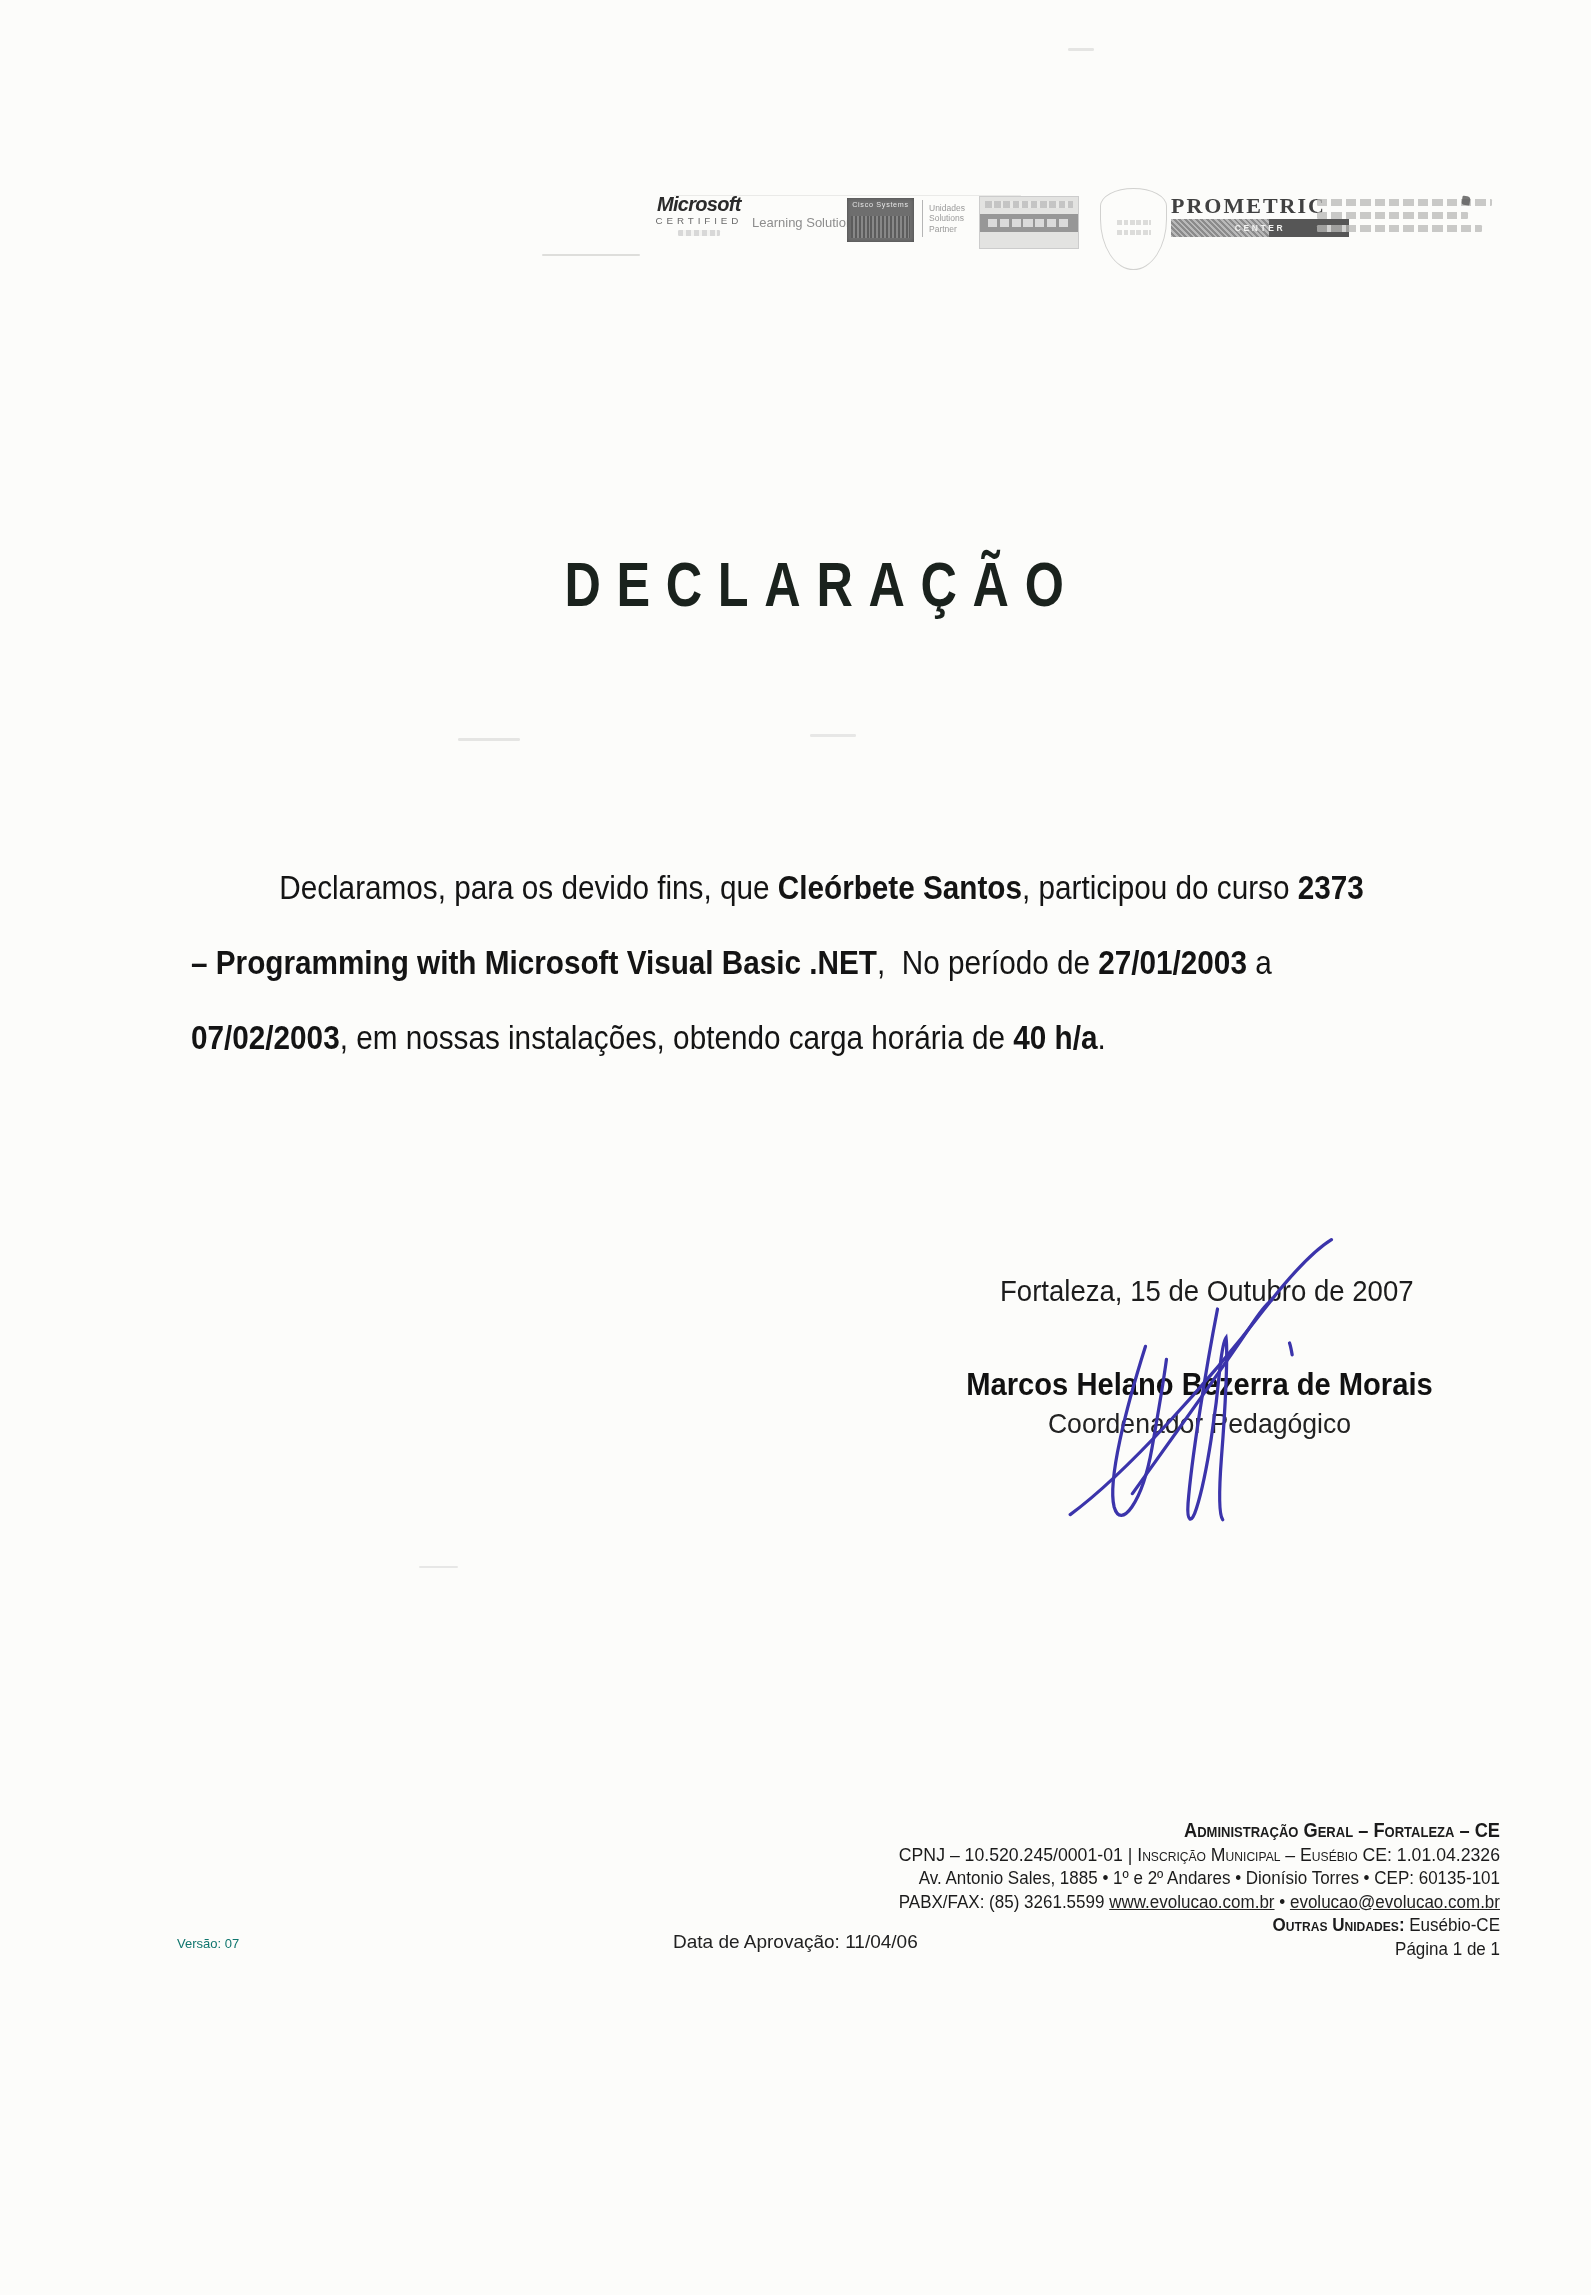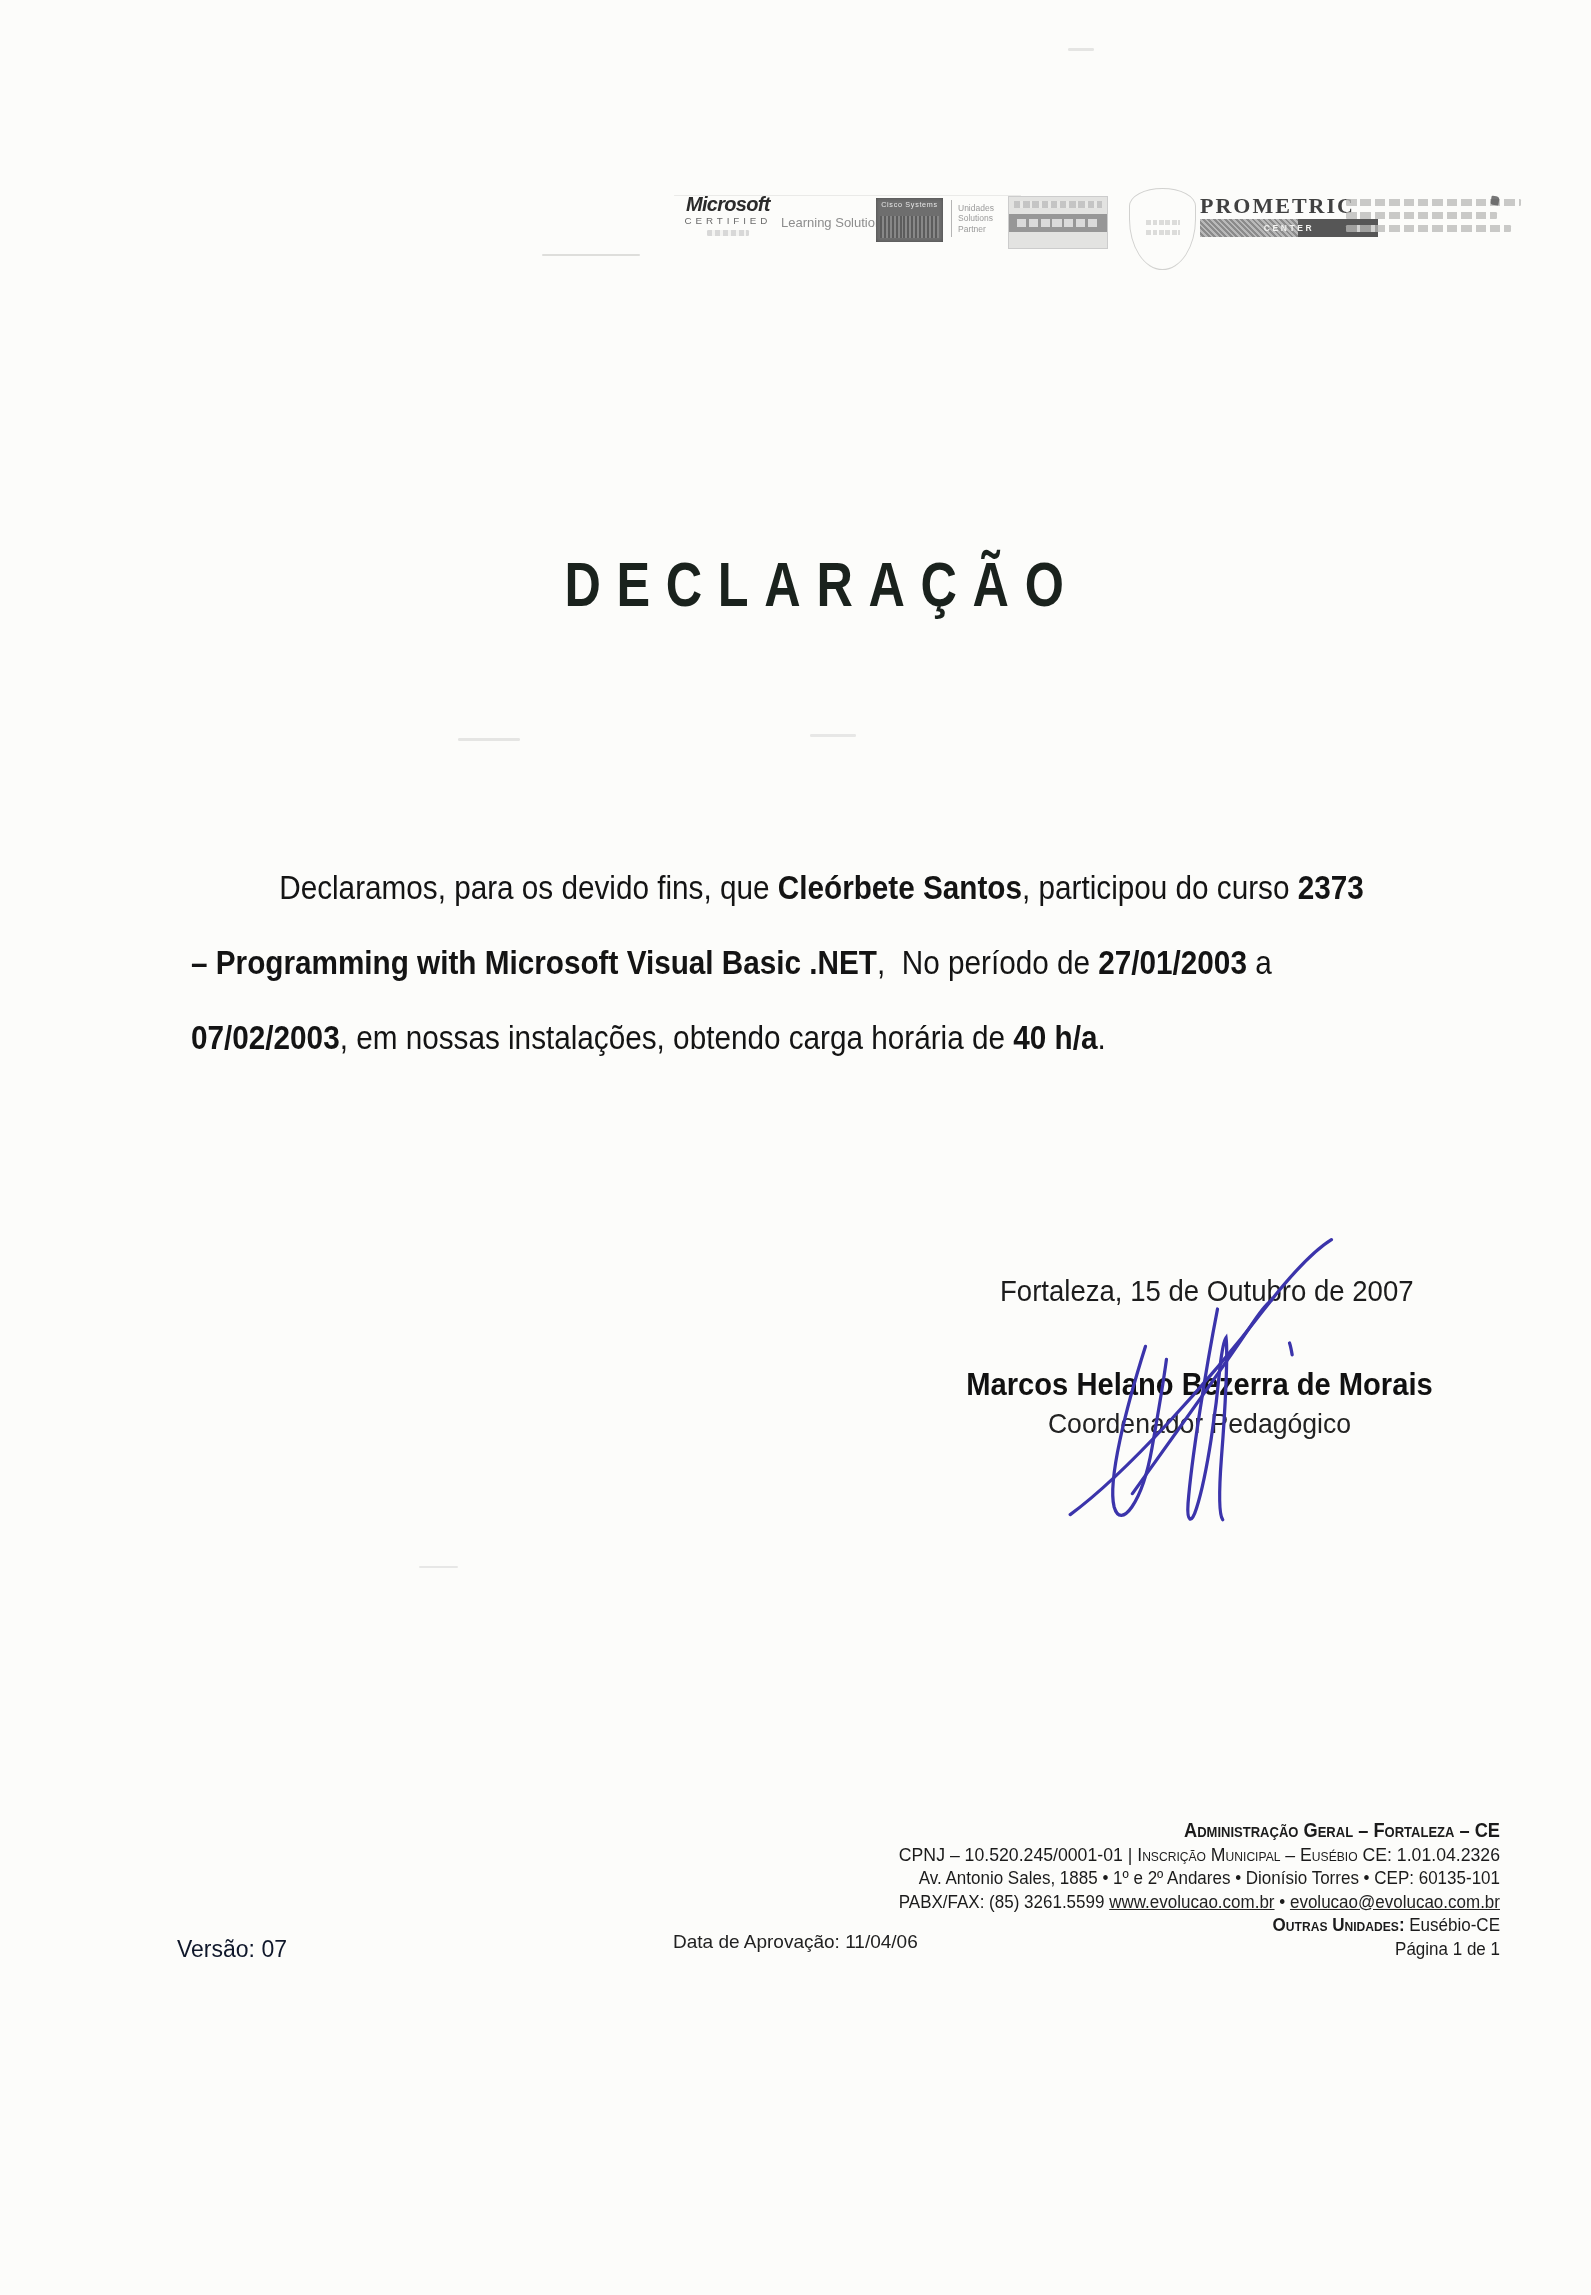--- a/index.html
+++ b/index.html
@@ -19,21 +19,21 @@
     color:#39443c;transform:scaleX(1.18);transform-origin:left center;line-height:1;letter-spacing:0.7px;
     text-shadow:0 0 0.7px #39443c;}
   .logo-reg{font-size:15.7px;vertical-align:26px;font-style:normal;}
   .logo-domain{position:absolute;left:171px;top:71px;font-size:29.5px;font-weight:bold;font-style:italic;
     color:#39443c;transform:scaleX(1.12);transform-origin:left center;line-height:1;}
   .logo-rule{position:absolute;left:2.6px;top:103px;width:347px;height:4.6px;background:#232823;}
   .logo-tagline{position:absolute;left:1.3px;top:111px;font-size:29px;font-weight:bold;font-style:italic;
     color:#1e1e1e;line-height:1;}
 
   
-  .partners{left:671px;top:187px;width:857px;height:92px;}
+  .partners{left:642px;top:187px;width:857px;height:92px;}
   .ms{position:absolute;left:7.9px;top:6.5px;width:98px;text-align:center;}
   .ms-name{font-size:20px;font-weight:bold;color:#2b2b2b;font-style:italic;letter-spacing:-0.7px;line-height:1;}
   .ms-cert{font-size:9.8px;color:#6a6a6a;letter-spacing:3.9px;margin-top:2.6px;line-height:1;}
   .ms-smudge{margin:3.9px auto 0;width:42px;height:5.9px;
     background:repeating-linear-gradient(90deg,#cfcfcf 0 5.2px,#f2f2f0 5.2px 7.9px);opacity:.8;border-radius:1.3px;}
   .lsol{position:absolute;left:110px;top:27.5px;font-size:13px;color:#8d8d8d;filter:blur(0.3px);}
   .cisco{position:absolute;left:205px;top:10.5px;width:67px;height:44px;background:#6e6e6e;
     box-shadow:inset 0 0 3.9px #4a4a4a;}
   .cisco-label{position:absolute;left:0;top:2px;width:100%;text-align:center;font-size:7.2px;color:#e8e8e8;
     filter:blur(0.2px);letter-spacing:0.7px;}
@@ -85,21 +85,21 @@
   .sig-role{font-size:28px;color:#222;margin-top:5.2px;transform:scaleX(.95);transform-origin:center;white-space:pre;}
   .sig-svg{left:936px;top:1212px;z-index:5;}
 
   
   .footer{right:91px;top:1819px;width:785px;text-align:right;font-size:18.3px;line-height:23.6px;color:#1b1b1b;}
   .footer>div{transform:scaleX(.93);transform-origin:right center;white-space:pre;}
   .f-admin{font-weight:bold;font-size:19.6px;}
   .f-cnpj{font-size:19px;}
   .f-link{text-decoration:underline;color:#222;}
   .f-units-label{font-weight:bold;}
-  .version{left:177px;top:1936px;font-size:23px;color:#0f172a;}
+  .version{left:177px;top:1936px;font-size:13px;color:#0f766e;}
   .approval{left:673px;top:1931px;font-size:19px;color:#222;}
 
   
   .art{position:absolute;background:#c9c9c7;opacity:.6;border-radius:1.3px;}
 </style>
 </head>
 <body>
 
 <div class="page">
 

